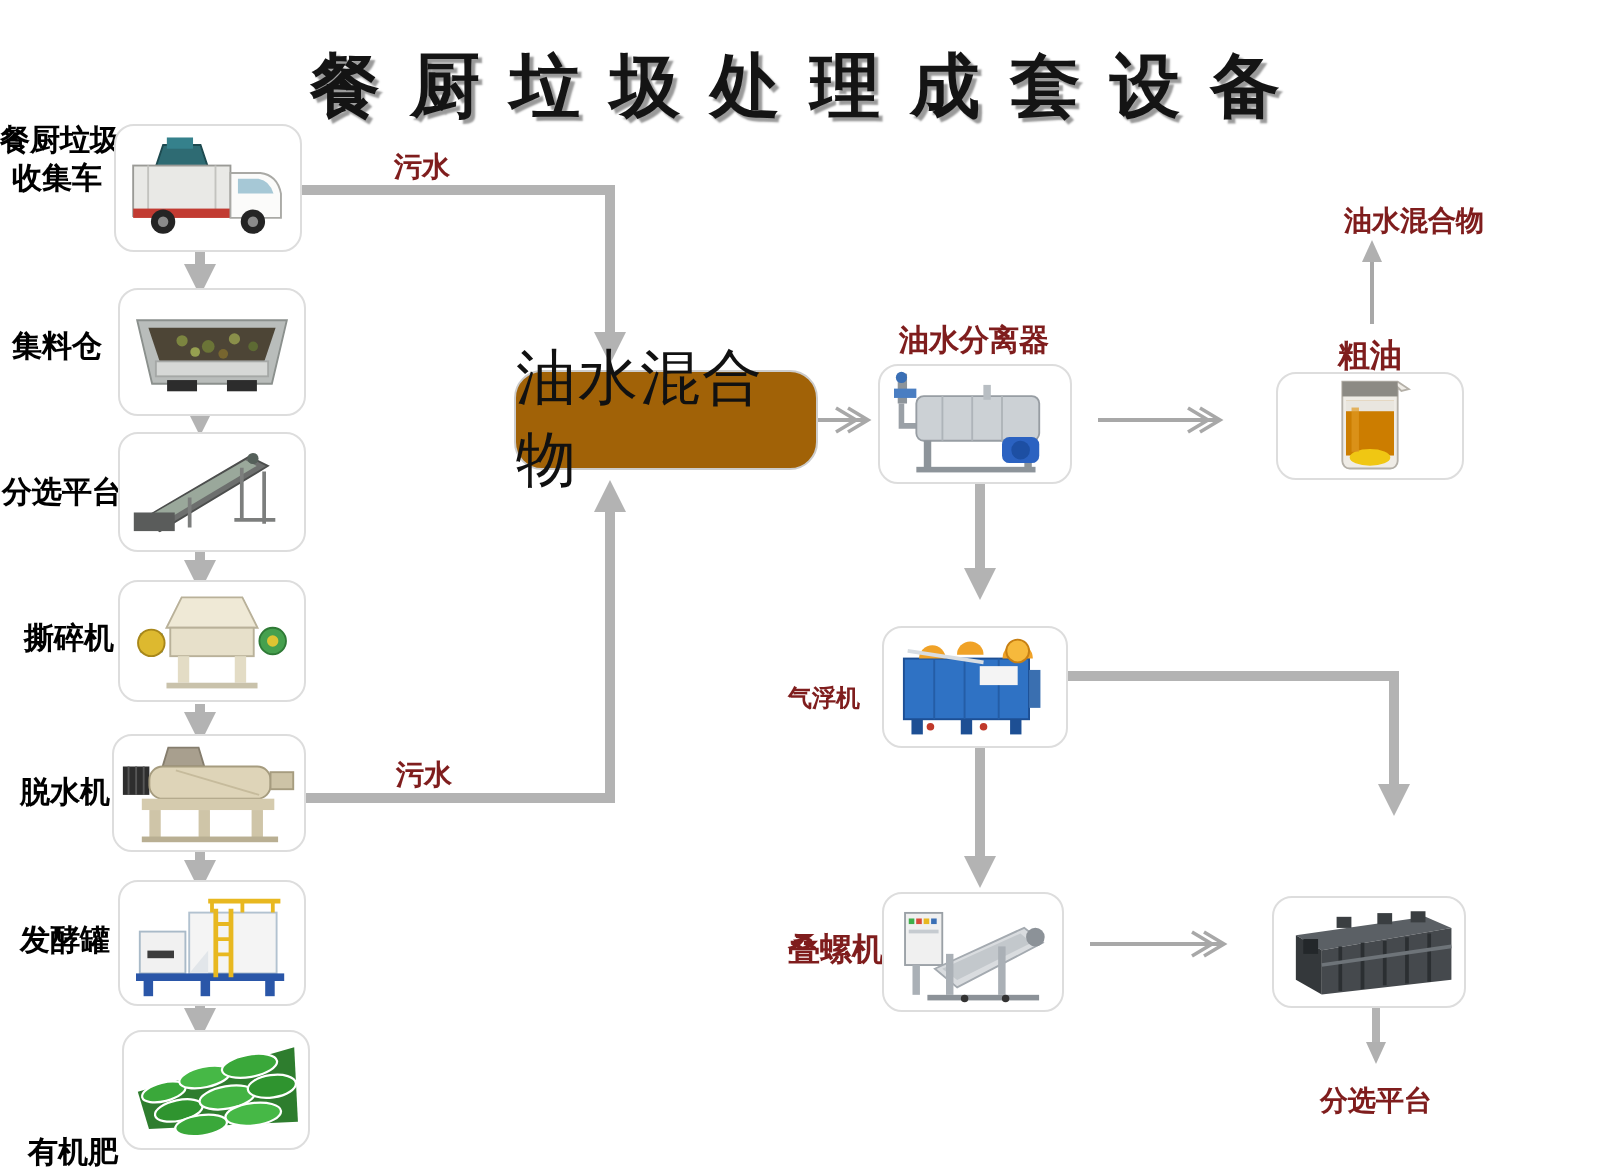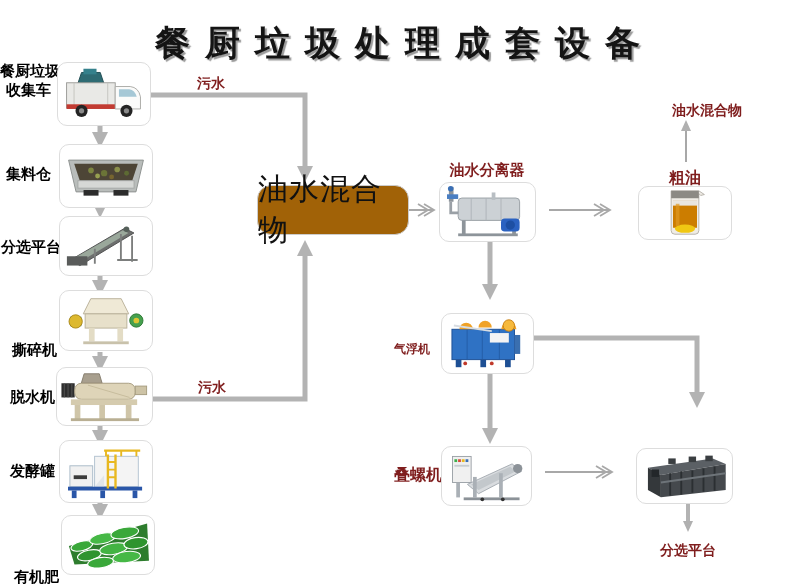--- a/index.html
+++ b/index.html
@@ -107,21 +107,21 @@
       <polygon points="12,42 64,12 70,15 18,46" fill="#9aa89b"></polygon>
       <rect x="4" y="40" width="22" height="10" fill="#5a5c5b"></rect>
       <line x1="62" y1="16" x2="62" y2="44" stroke="#7c7e7d" stroke-width="2"></line>
       <line x1="74" y1="18" x2="74" y2="46" stroke="#7c7e7d" stroke-width="2"></line>
       <line x1="58" y1="44" x2="80" y2="44" stroke="#7c7e7d" stroke-width="2"></line>
       <line x1="34" y1="32" x2="34" y2="48" stroke="#7c7e7d" stroke-width="2"></line>
       <circle cx="68" cy="11" r="3" fill="#55605a"></circle>
     </svg>
   </div>
 
-  <div class="nlabel" style="left:6px;top:310px;width:57px;margin-top:30px;">撕碎机</div>
+  <div class="nlabel" style="left:6px;top:310px;width:57px;">撕碎机</div>
   <div class="imgbox" style="left:59px;top:290px;width:92px;height:59px;">
     <svg width="88" height="55" viewBox="0 0 92 58">
       <path d="M30 6 h32 l8 16 h-48 z" fill="#efe9d6" stroke="#b9b199"></path>
       <rect x="24" y="22" width="44" height="15" fill="#e7e0ca" stroke="#b9b199"></rect>
       <rect x="8" y="25" width="12" height="10" fill="#3f7f7f"></rect>
       <circle cx="14" cy="30" r="7" fill="#ddb92f" stroke="#a8871a"></circle>
       <circle cx="78" cy="29" r="7" fill="#46a04e" stroke="#2f7a36"></circle>
       <circle cx="78" cy="29" r="3" fill="#ddc432"></circle>
       <rect x="28" y="37" width="6" height="14" fill="#e3dcc5"></rect>
       <rect x="58" y="37" width="6" height="14" fill="#e3dcc5"></rect>

